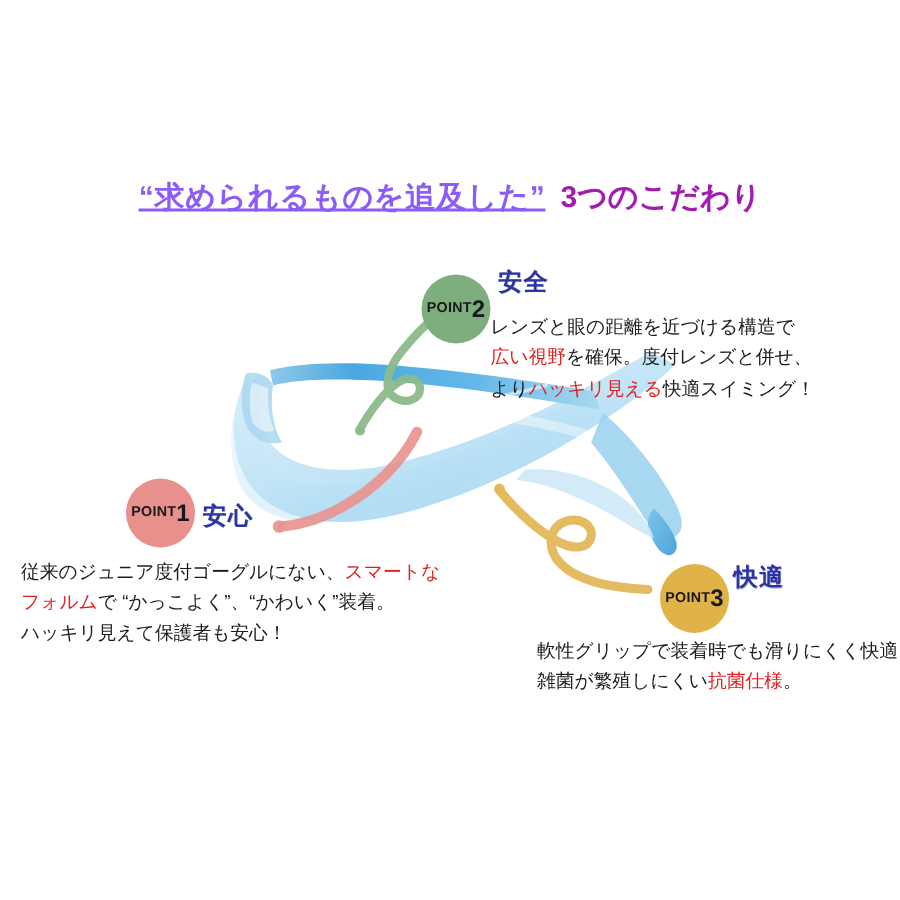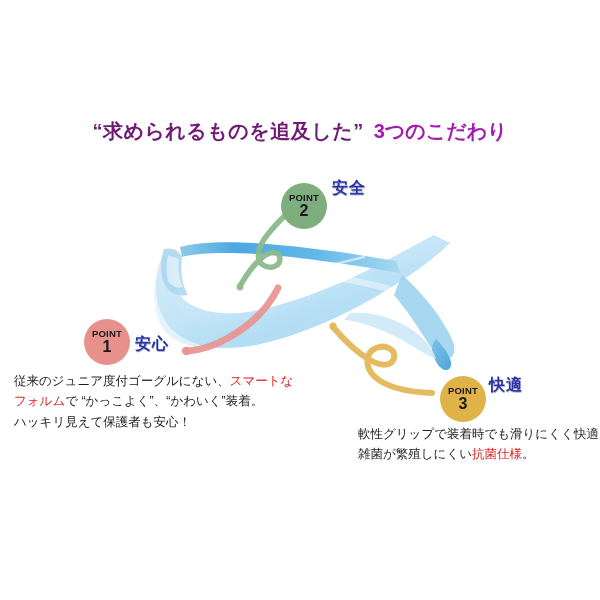--- a/index.html
+++ b/index.html
@@ -24,21 +24,21 @@
     position: absolute;
     left: 0;
     top: 118px;
     width: 600px;
     text-align: center;
     font-size: 20px;
     font-weight: bold;
     letter-spacing: 0.5px;
     white-space: nowrap;
   }
-  .title .t-black { color: #701a75; }
+  .title .t-black { color: #8b5cf6; text-decoration: underline; }
   .title .t-red {
     color: #a21caf;
     margin-left: 10px;
     letter-spacing: 0px;
   }
 
   
   .goggle-art {
     position: absolute;
     left: 150px;
@@ -57,21 +57,21 @@
     pointer-events: none;
   }
 
   
   .badge {
     position: absolute;
     width: 46px;
     height: 46px;
     border-radius: 50%;
     display: flex;
-    flex-direction: column;
+    flex-direction: row;
     align-items: center;
     justify-content: center;
     color: #17171c;
     line-height: 1;
   }
   .badge .b-word {
     font-size: 9.5px;
     font-weight: bold;
     letter-spacing: 0.2px;
   }
@@ -213,20 +213,25 @@
     <span>ハッキリ見えて保護者も安心！</span>
   </div>
 
 
   <div class="badge p2-badge">
     <span class="b-word">POINT</span>
     <span class="b-num">2</span>
   </div>
   <div class="point-head p2-head">安全</div>
 
+  <div class="body-copy p2-copy">
+    <span>レンズと眼の距離を近づける構造で</span><br>
+    <span class="hl">広い視野</span><span>を確保。度付レンズと併せ、</span><br>
+    <span>より</span><span class="hl">ハッキリ見える</span><span>快適スイミング！</span>
+  </div>
 
   <div class="badge p3-badge">
     <span class="b-word">POINT</span>
     <span class="b-num">3</span>
   </div>
   <div class="point-head p3-head">快適</div>
 
   <div class="body-copy p3-copy">
     <span>軟性グリップで装着時でも滑りにくく快適。</span><br>
     <span>雑菌が繁殖しにくい</span><span class="hl">抗菌仕様</span><span>。</span>

